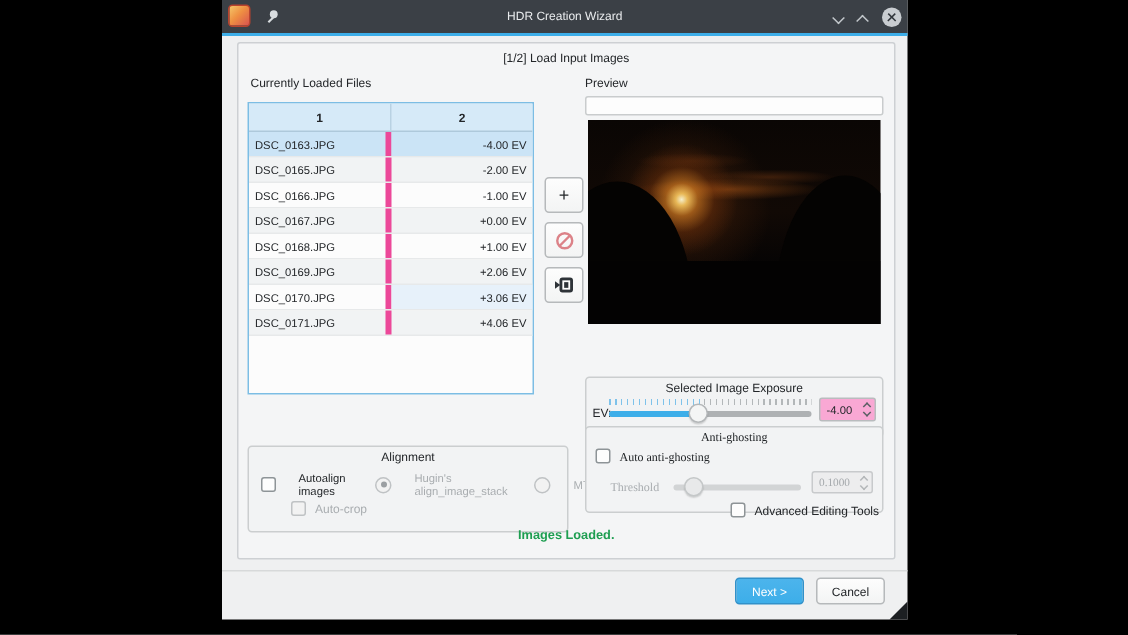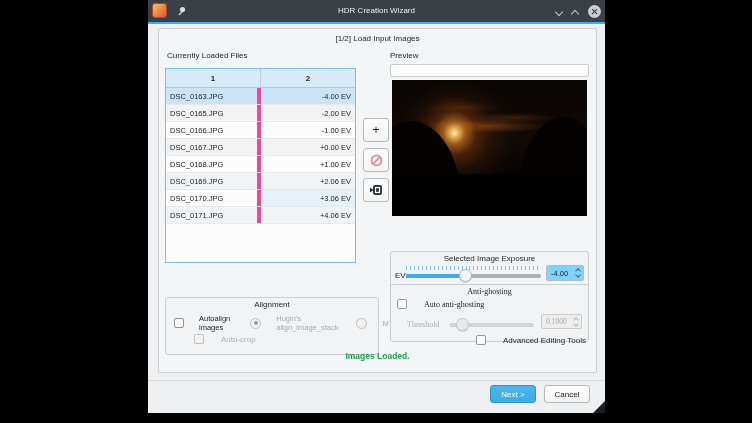--- a/index.html
+++ b/index.html
@@ -85,30 +85,30 @@
   .ticks { position:absolute; top:0; height:4px; }
   .ticks-blue { background:repeating-linear-gradient(90deg,#7ec2ea 0 1px,rgba(0,0,0,0) 1px 4px); }
   .ticks-gray { background:repeating-linear-gradient(90deg,#b3b7b9 0 1px,rgba(0,0,0,0) 1px 4px); }
   .groove { position:absolute; top:8px; left:0; width:100%; height:4px; border-radius:2px; background:#aeb1b3; }
   .groove .fill { position:absolute; left:0; top:0; height:100%; border-radius:2px; background:#3daee9; }
   .thumb { position:absolute; top:3px; width:13px; height:13px; border-radius:50%; background:#f4f5f5; border:1px solid #b4b7b9; box-shadow:0 1px 1px rgba(0,0,0,0.15); }
   .groove.dis { background:#d2d4d5; }
   .thumb.dis { background:#e8e9ea; border-color:#c4c7c8; }
 
   
-  .spin { border:1px solid #b9bcbe; border-radius:2px; background:#7dd3fc; display:flex; align-items:center; font-size:7.5px; color:#232629; position:absolute; }
+  .spin { border:1px solid #b9bcbe; border-radius:2px; background:#f9a8d4; display:flex; align-items:center; font-size:7.5px; color:#232629; position:absolute; }
   .spin .val { flex:1; padding-left:4px; }
   .spin .arrows { width:11px; display:flex; flex-direction:column; align-items:center; justify-content:center; gap:1px; }
   .sarr { width:4px; height:4px; border-left:1.2px solid #5a5f63; border-top:1.2px solid #5a5f63; }
   .sarr.up { transform:rotate(45deg); }
   .sarr.dn { transform:rotate(-135deg); margin-top:-1px; }
   .spin.dis { background:#ededee; border-color:#c8cacc; color:#a5a9ac; }
   .spin.dis .sarr { border-color:#b3b6b8; }
 
-  .check-row { display:flex; align-items:center; gap:17px; position:absolute; }
+  .check-row { display:flex; align-items:center; gap:6px; position:absolute; }
 
   
   .status-text { position:absolute; top:322px; width:100%; text-align:center; font-size:8.5px; font-weight:bold; color:#1e9e51; }
   .footer-sep { position:absolute; left:0; top:380px; width:100%; height:1px; background:#d7d9da; }
   .btn { position:absolute; top:385px; height:18px; border-radius:3px; font-size:8px; display:flex; align-items:center; justify-content:center; }
   .btn-next { left:342px; width:46px; background:linear-gradient(#4cb4ec,#3daee9); border:1px solid #3191c9; color:#fff; }
   .btn-cancel { left:396px; width:46px; background:linear-gradient(#fdfdfd,#f3f4f4); border:1px solid #b6b9bb; color:#232629; }
   .resize-grip { position:absolute; right:0; bottom:0; width:0; height:0; border-left:12px solid transparent; border-bottom:12px solid #1c1f22; }
 </style>
 </head>

